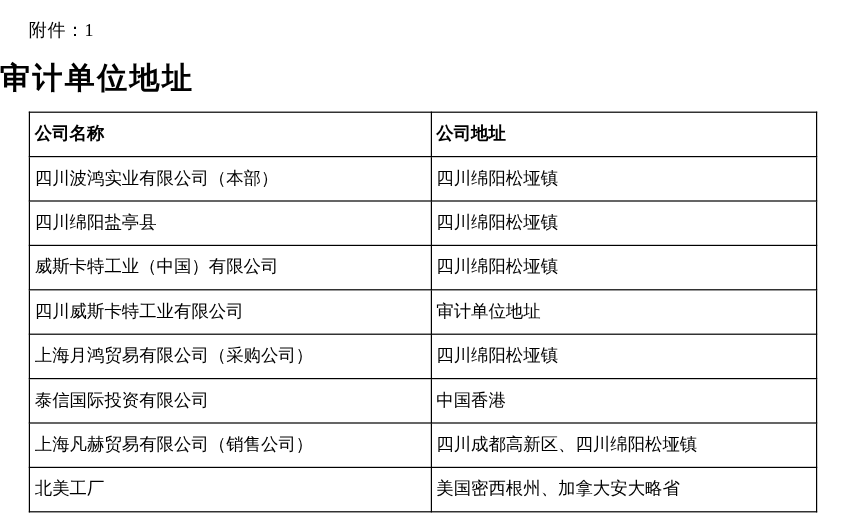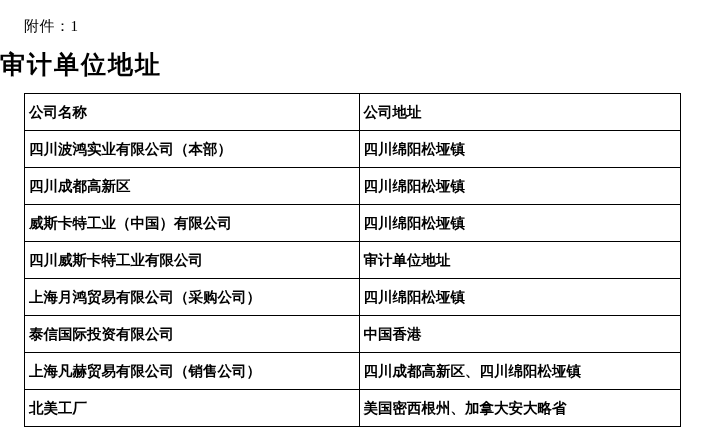--- a/index.html
+++ b/index.html
@@ -60,21 +60,21 @@
     line-height: 18px;
     height: 32px;
     padding: 2px 4px;
     white-space: nowrap;
     overflow: hidden;
   }
   table.audit-table th {
     font-weight: bold;
   }
   table.audit-table td {
-    font-weight: bold;
+    font-weight: normal;
   }
   col.col-name { width: 51%; }
   col.col-addr { width: 49%; }
 </style>
 </head>
 <body>
 
 <div class="page">
 
   <div class="attachment-label">附件：1</div>
@@ -92,21 +92,21 @@
           <th>公司名称</th>
           <th>公司地址</th>
         </tr>
       </thead>
       <tbody>
         <tr>
           <td>四川波鸿实业有限公司（本部）</td>
           <td>四川绵阳松垭镇</td>
         </tr>
         <tr>
-          <td>四川成都高新区</td>
+          <td>四川绵阳盐亭县</td>
           <td>四川绵阳松垭镇</td>
         </tr>
         <tr>
           <td>威斯卡特工业（中国）有限公司</td>
           <td>四川绵阳松垭镇</td>
         </tr>
         <tr>
           <td>四川威斯卡特工业有限公司</td>
           <td>审计单位地址</td>
         </tr>

